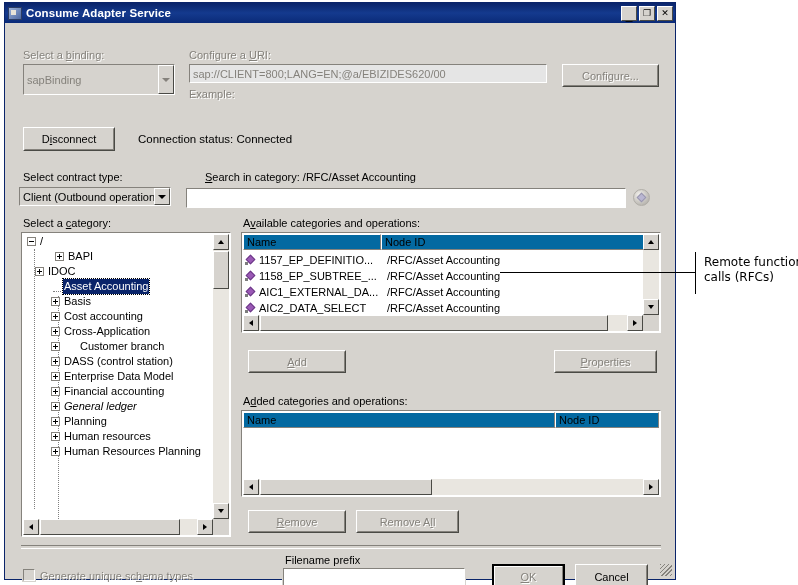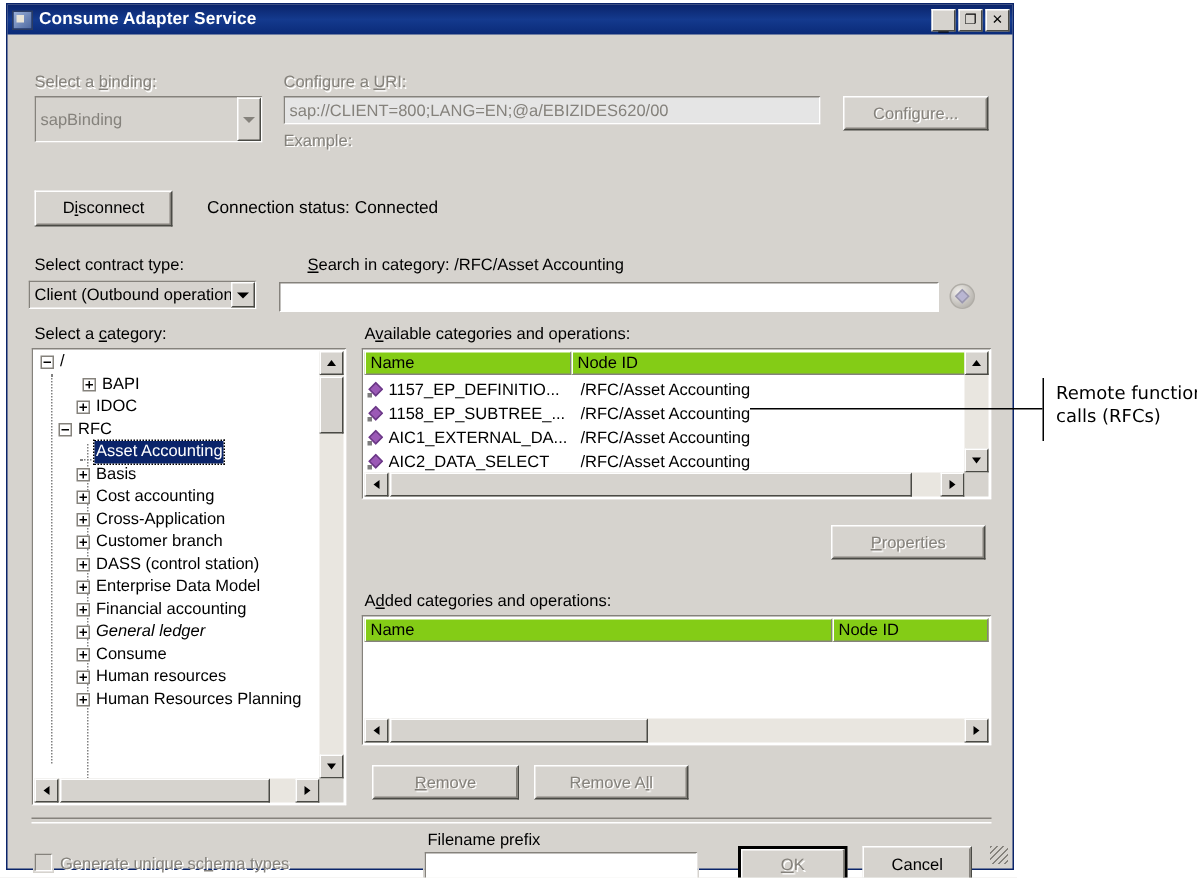--- a/index.html
+++ b/index.html
@@ -86,21 +86,21 @@
      display:flex;align-items:center;justify-content:center;}
   .sbthumb{position:absolute;background:#d6d3ce;box-sizing:border-box;
      border-top:1px solid #fff;border-left:1px solid #fff;border-right:1px solid #4a4a45;border-bottom:1px solid #4a4a45;}
   .tri-u{width:0;height:0;border-left:3.5px solid transparent;border-right:3.5px solid transparent;border-bottom:4px solid #000;}
   .tri-dn{width:0;height:0;border-left:3.5px solid transparent;border-right:3.5px solid transparent;border-top:4px solid #000;}
   .tri-l{width:0;height:0;border-top:3.5px solid transparent;border-bottom:3.5px solid transparent;border-right:4px solid #000;}
   .tri-r{width:0;height:0;border-top:3.5px solid transparent;border-bottom:3.5px solid transparent;border-left:4px solid #000;}
 
   
   .lv-head{position:absolute;left:1px;right:1px;top:1px;height:16px;display:flex;background:#d6d3ce;}
-  .lv-col{box-sizing:border-box;background:#84cc16;font-size:11px;line-height:14px;padding-left:3px;
+  .lv-col{box-sizing:border-box;background:#0369a1;font-size:11px;line-height:14px;padding-left:3px;
      border-top:1px solid #fff;border-left:1px solid #fff;border-right:1px solid #85827c;border-bottom:1px solid #85827c;overflow:hidden;white-space:nowrap;}
   .lv-rows{position:absolute;left:1px;top:17px;right:17px;bottom:17px;overflow:hidden;background:#fff;}
   .lv-row{height:16px;display:flex;align-items:flex-end;font-size:11px;white-space:nowrap;}
   .gem{width:11px;height:11px;flex:0 0 auto;margin:0 3px 0 2px;position:relative;}
   .gem .d{position:absolute;left:2px;top:1px;width:7px;height:7px;background:#9b59b6;transform:rotate(45deg);border:1px solid #6b3a86;box-sizing:border-box;}
   .gem .s{position:absolute;left:0;top:7px;width:3px;height:3px;background:#7d7d7d;}
   .cellname{width:128px;overflow:hidden;white-space:nowrap;}
   .cellnode{overflow:hidden;white-space:nowrap;}
 
   .chk{position:absolute;width:12px;height:12px;box-sizing:border-box;background:#d6d3ce;
@@ -190,45 +190,41 @@
           <div class="vline" style="left:35px;top:62px;height:231px;"></div>
           <div id="tree-rows">
               <div class="tnode" style="padding-left: 4px;">
                 <span class="exp"></span>
                 <span class="tlabel">/</span>
               </div>
               <div class="tnode" style="padding-left: 32px;">
                 <span class="exp plus"></span>
                 <span class="tlabel">BAPI</span>
               </div>
-              <div class="tnode" style="padding-left: 28px;">
+              <div class="tnode" style="padding-left: 12px;">
                 <span class="exp plus"></span>
                 <span class="tlabel">IDOC</span>
-              </div>
-              <div class="tnode" style="padding-left: 16px;">
-                <span class="exp"></span>
-                <span class="tlabel">RFC</span>
               </div>
               <div class="tnode sel" style="padding-left: 28px;">
                 <span class="dash"></span>
                 <span class="tlabel">Asset Accounting</span>
               </div>
               <div class="tnode" style="padding-left: 28px;">
                 <span class="exp plus"></span>
                 <span class="tlabel">Basis</span>
               </div>
               <div class="tnode" style="padding-left: 28px;">
                 <span class="exp plus"></span>
                 <span class="tlabel">Cost accounting</span>
               </div>
               <div class="tnode" style="padding-left: 28px;">
                 <span class="exp plus"></span>
                 <span class="tlabel">Cross-Application</span>
               </div>
-              <div class="tnode" style="padding-left: 28px;">
+              <div class="tnode" style="padding-left: 28px; gap: 16px;">
                 <span class="exp plus"></span>
                 <span class="tlabel">Customer branch</span>
               </div>
               <div class="tnode" style="padding-left: 28px;">
                 <span class="exp plus"></span>
                 <span class="tlabel">DASS (control station)</span>
               </div>
               <div class="tnode" style="padding-left: 28px;">
                 <span class="exp plus"></span>
                 <span class="tlabel">Enterprise Data Model</span>
@@ -236,21 +232,21 @@
               <div class="tnode" style="padding-left: 28px;">
                 <span class="exp plus"></span>
                 <span class="tlabel">Financial accounting</span>
               </div>
               <div class="tnode" style="padding-left: 28px; font-style: italic;">
                 <span class="exp plus"></span>
                 <span class="tlabel">General ledger</span>
               </div>
               <div class="tnode" style="padding-left: 28px;">
                 <span class="exp plus"></span>
-                <span class="tlabel">Consume</span>
+                <span class="tlabel">Planning</span>
               </div>
               <div class="tnode" style="padding-left: 28px;">
                 <span class="exp plus"></span>
                 <span class="tlabel">Human resources</span>
               </div>
               <div class="tnode" style="padding-left: 28px;">
                 <span class="exp plus"></span>
                 <span class="tlabel">Human Resources Planning</span>
               </div>
             </div>
@@ -328,20 +324,23 @@
               <i class="tri-l"></i>
             </div>
           <div class="sbthumb" style="left:17px;top:0;width:348px;height:16px;"></div>
           <div class="sbbtn" style="right:0;top:0;">
               <i class="tri-r"></i>
             </div>
         </div>
         <div class="sbcorner"></div>
       </div>
 
+      <div class="btn dis" style="left:243px;top:327px;width:98px;height:23px;">
+        <span><u>A</u>dd</span>
+      </div>
       <div class="btn dis" style="left:549px;top:327px;width:103px;height:23px;">
         <span><u>P</u>roperties</span>
       </div>
 
       <div class="lbl" style="left:238px;top:372px;">A<u>d</u>ded categories and operations:</div>
       <div class="sunken" style="left:236px;top:387px;width:420px;height:87px;">
         <div class="lv-head">
           <div class="lv-col" style="width:312px;">Name</div>
           <div class="lv-col" style="flex:1 1 auto;">Node ID</div>
         </div>

